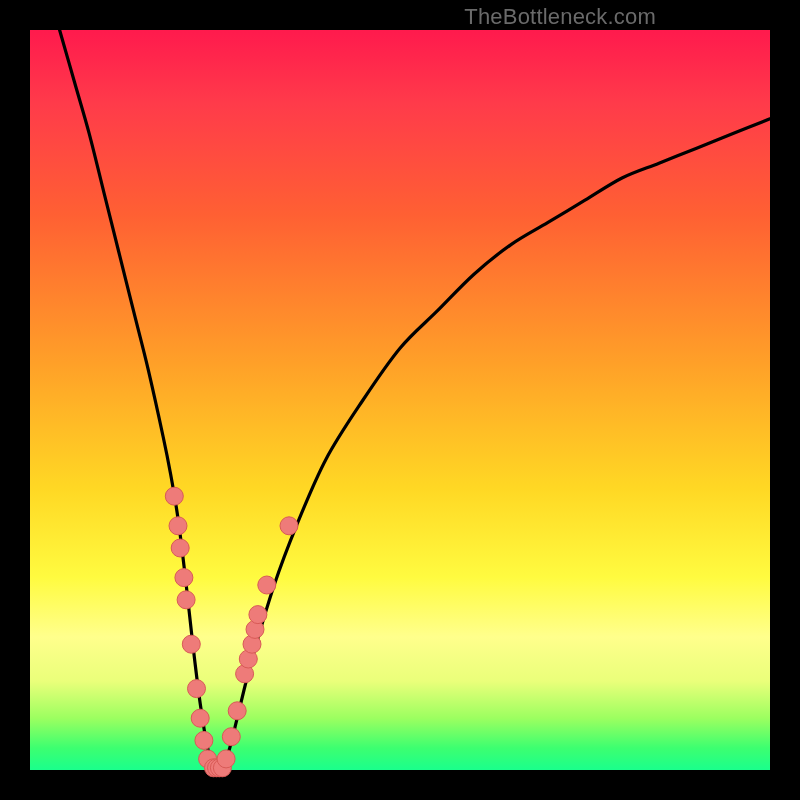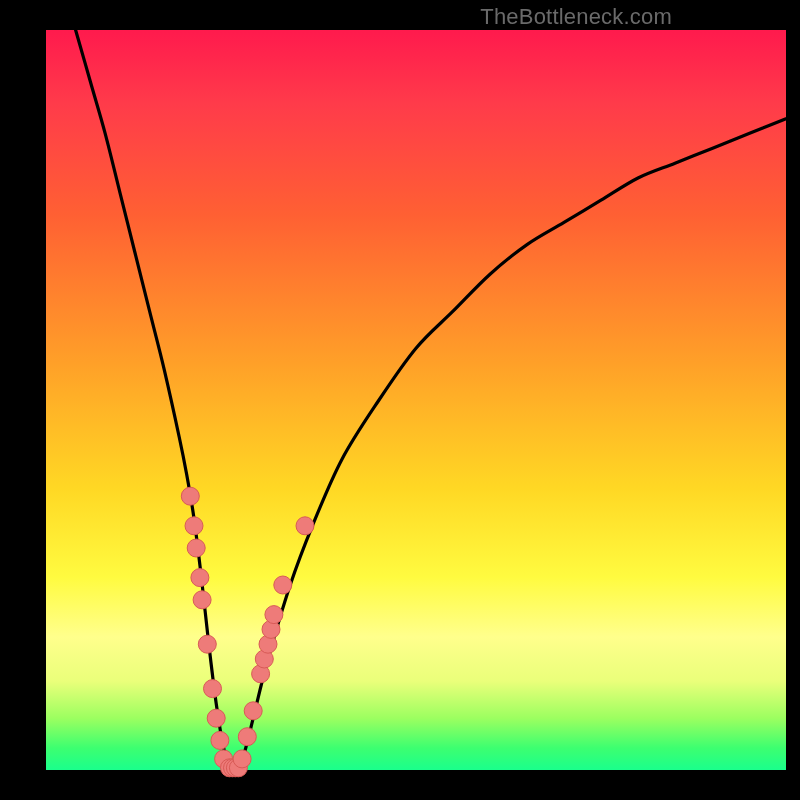--- a/index.html
+++ b/index.html
@@ -9,21 +9,20 @@
     height: 800px;
     overflow: hidden;
     background: #000;
     font-family: Arial, Helvetica, sans-serif;
   }
   .stage {
     position: relative;
     width: 664px;
     height: 800px;
     background: #000;
-    margin-left: 16px;
   }
   .plot {
     position: absolute;
     left: 30px;
     top: 30px;
     width: 740px;
     height: 740px;
     background: linear-gradient(to bottom,
       #ff1a4d 0%,
       #ff3b4a 10%,

